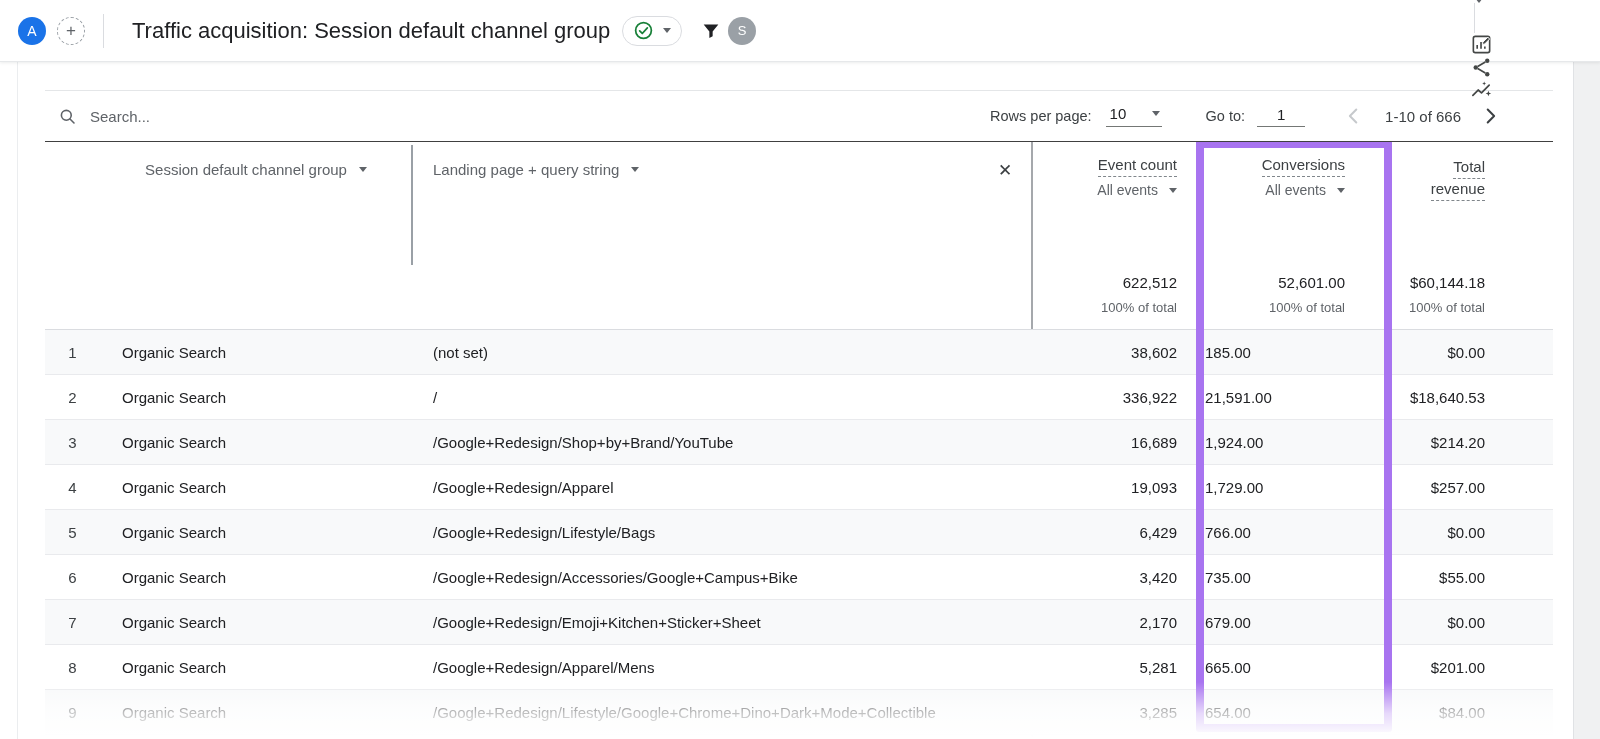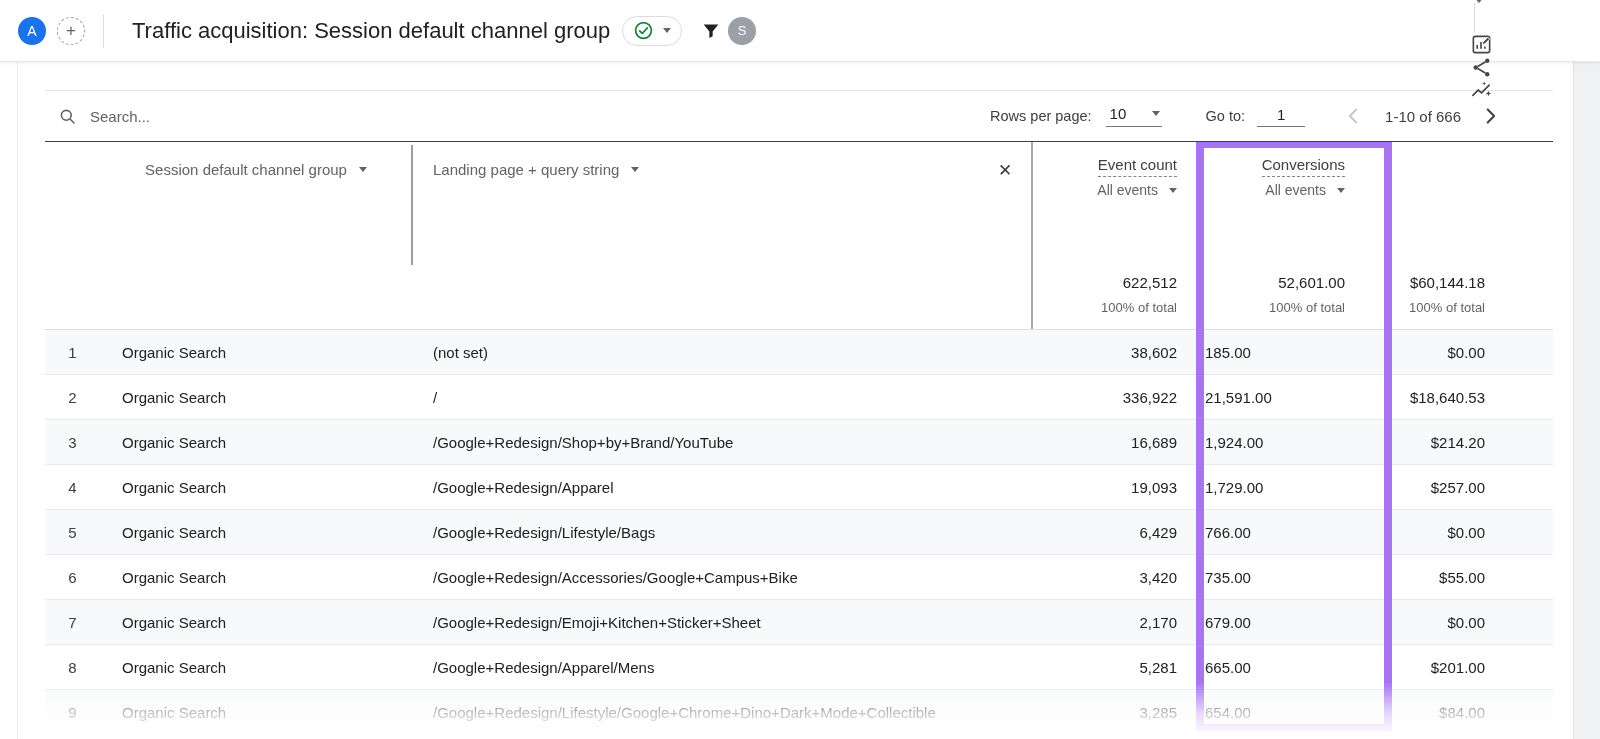--- a/index.html
+++ b/index.html
@@ -241,20 +241,25 @@
         </div>
         <div class="m-sub pad">
           <span>All events</span>
           <span class="caret"></span>
         </div>
         <div class="m-total">52,601.00</div>
         <div class="m-total-sub">100% of total</div>
       </div>
 
       <div class="metric-col mc-rev">
+        <div class="m-label pad">
+          <div class="m-label-box">
+            <span class="dashed">Total revenue</span>
+          </div>
+        </div>
         <div class="m-total">$60,144.18</div>
         <div class="m-total-sub">100% of total</div>
       </div>
     </div>
 
     <div class="vline1-header"></div>
     <div class="vline1-rows"></div>
     <div class="vline2"></div>
 
     <div class="rows-host">

